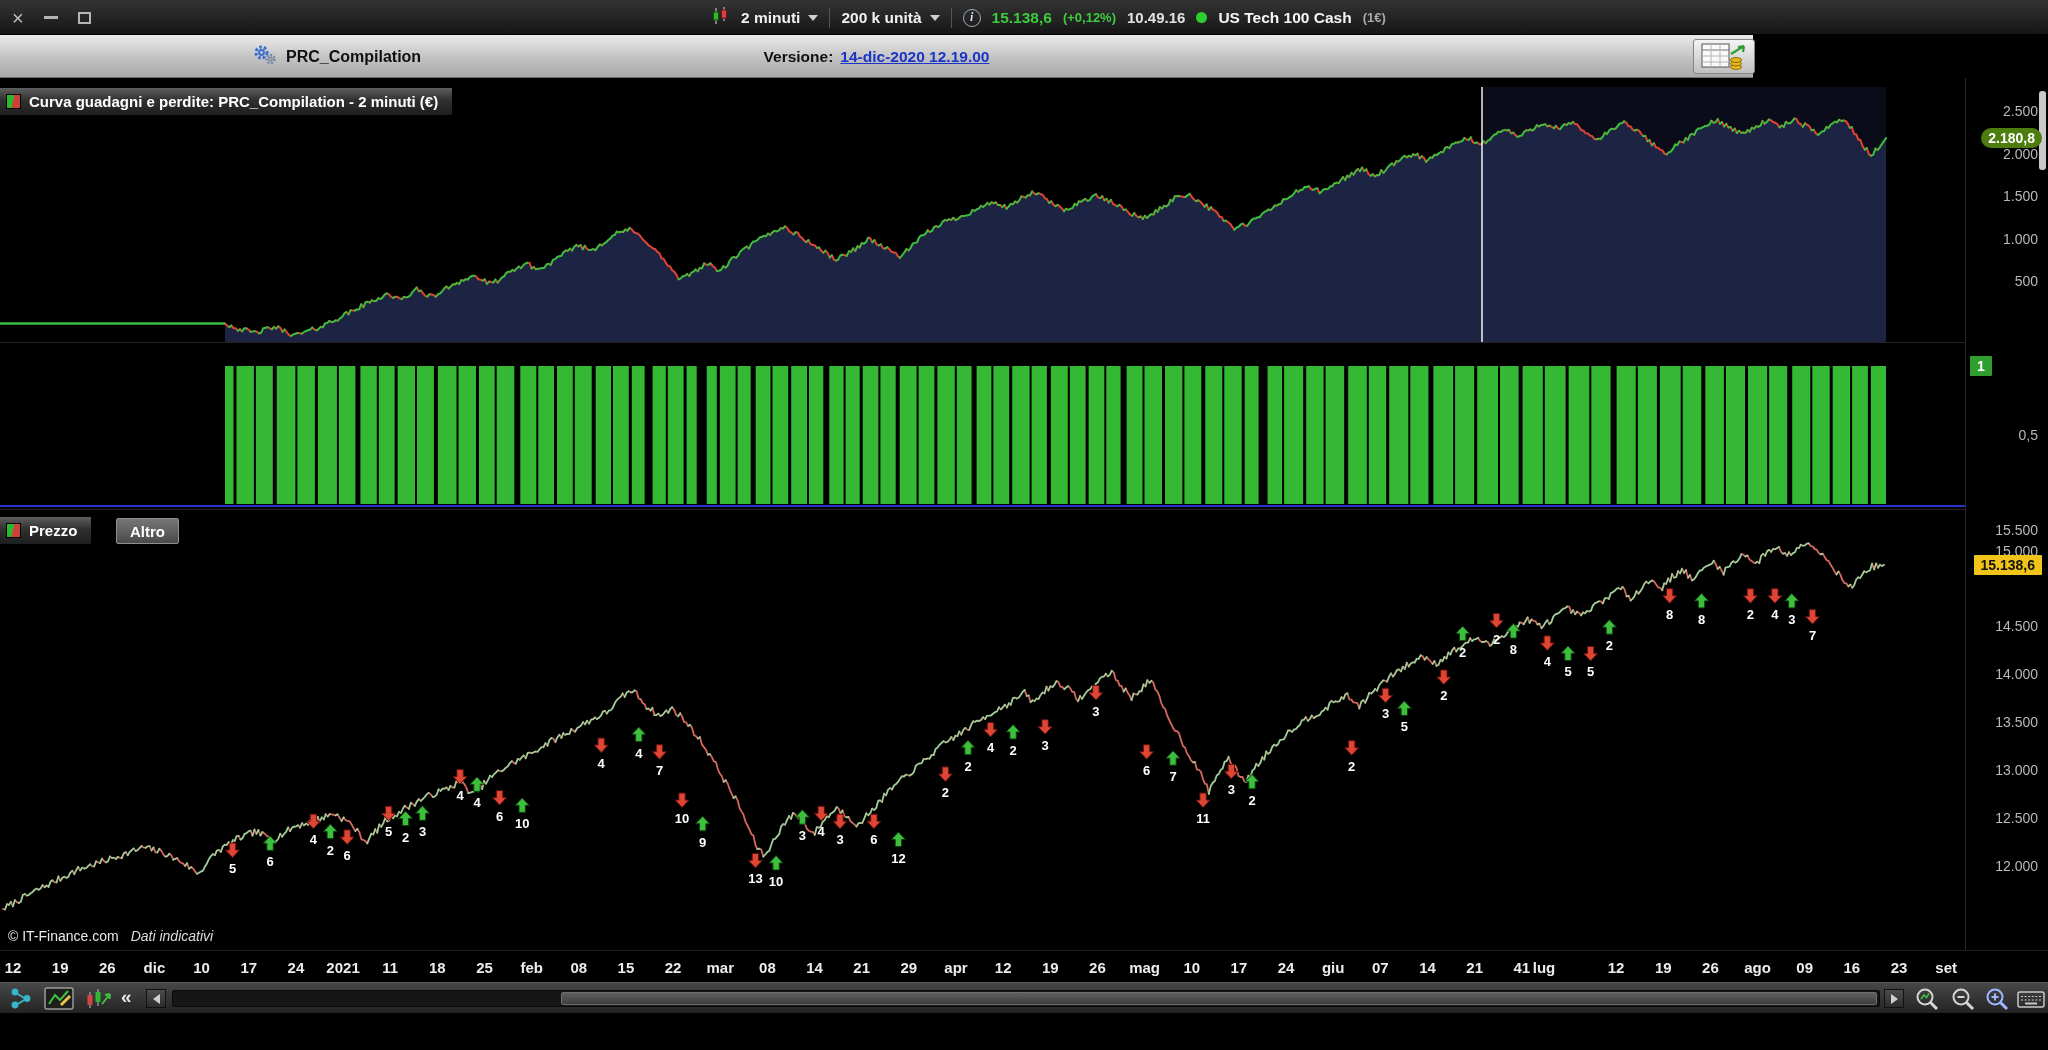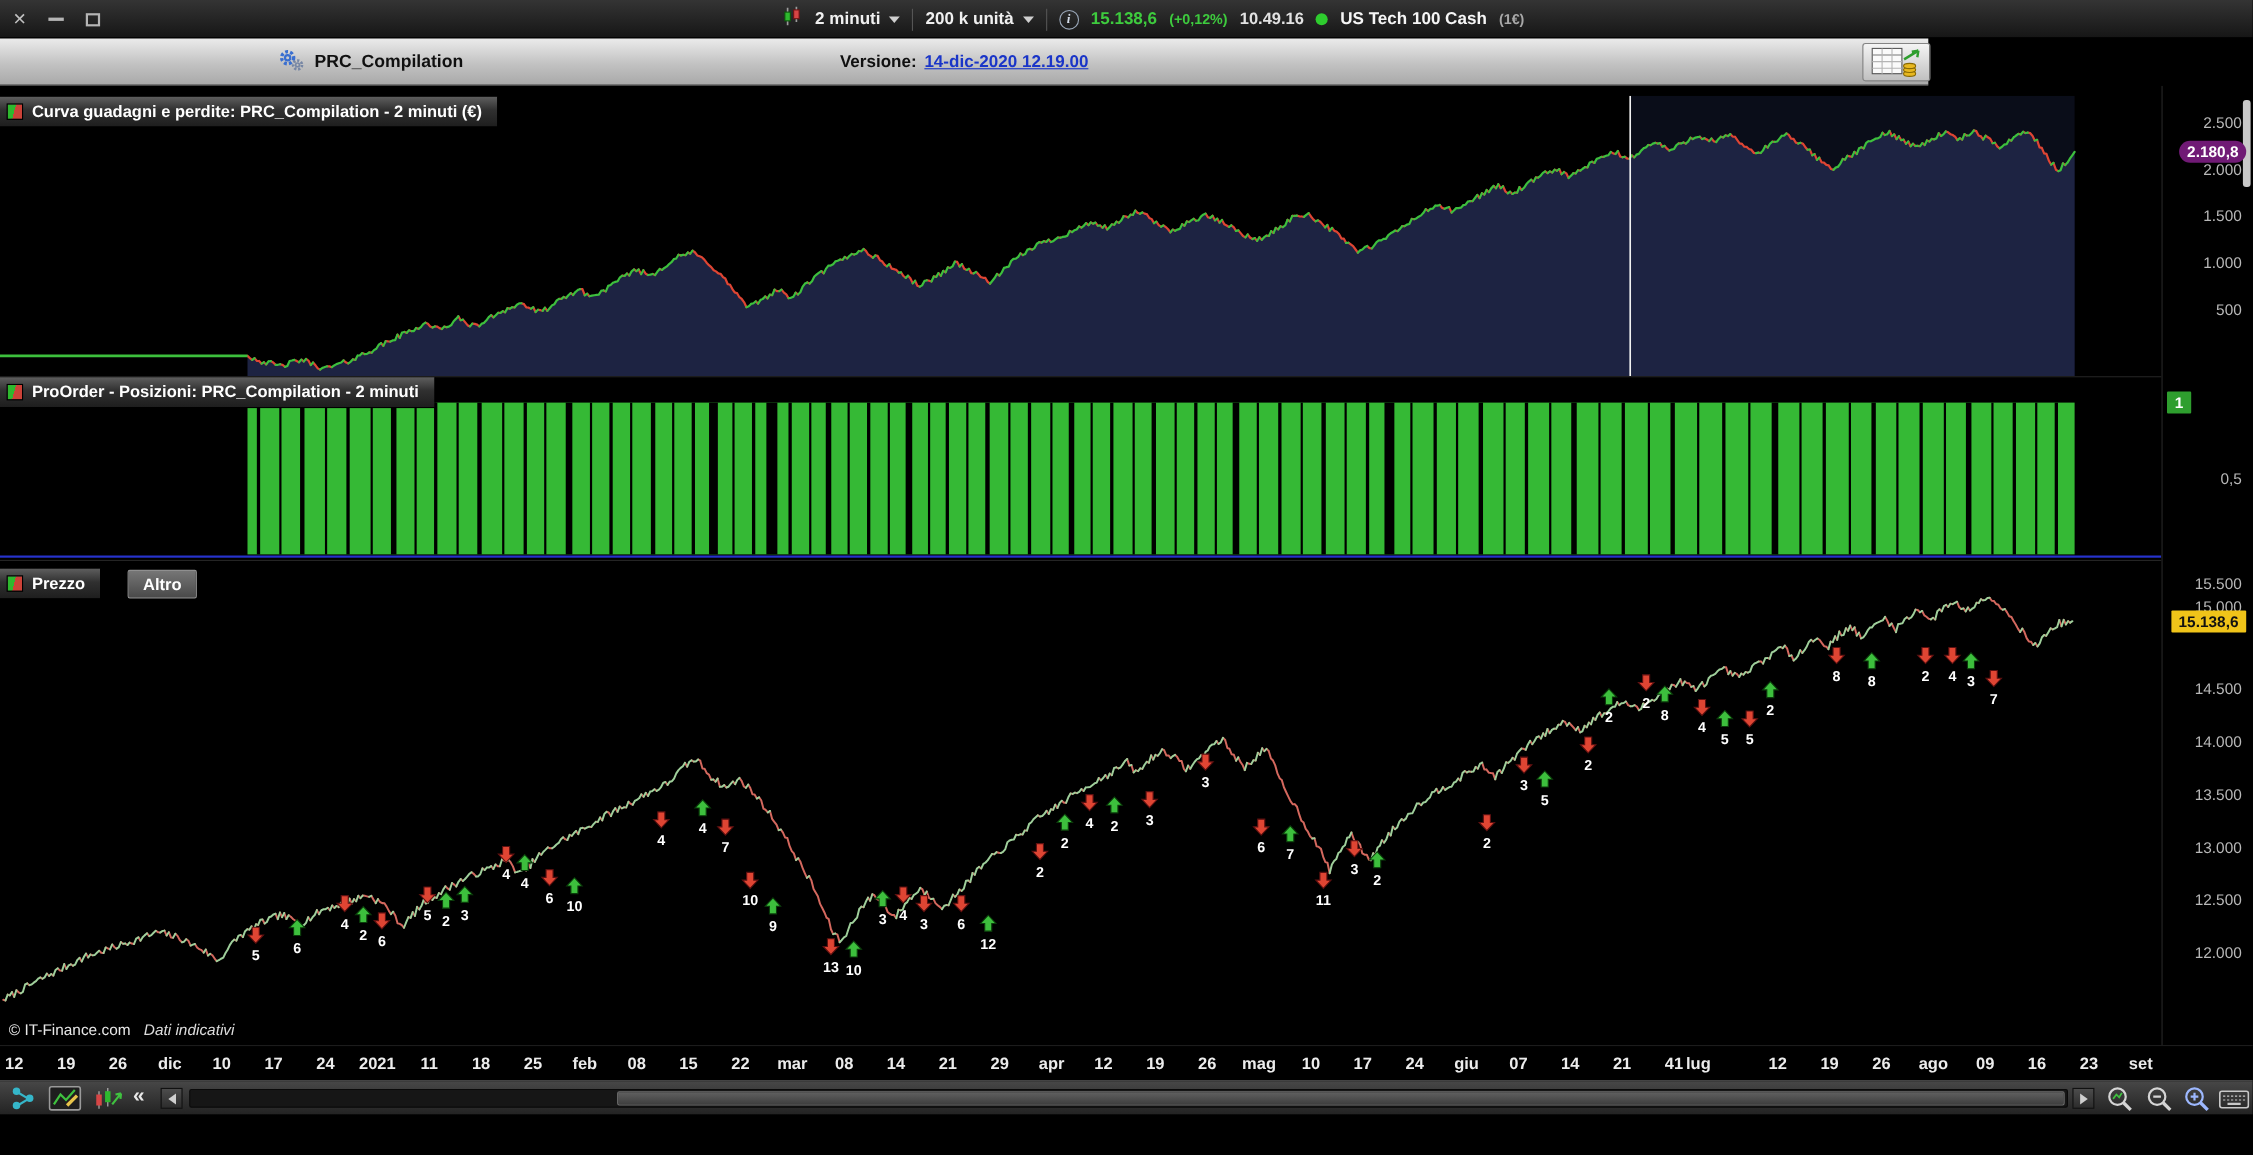--- a/index.html
+++ b/index.html
@@ -39,21 +39,21 @@
 #price-svg{top:431px;}
 .hsep{position:absolute;left:0;width:1965px;height:1px;background:#242424;}
 
 .chip{position:absolute;display:flex;align-items:center;gap:8px;height:28px;background:linear-gradient(#5e5e5e,#303030 45%,#1e1e1e);border-right:1px solid #000;border-bottom:1px solid #000;color:#fff;font-weight:bold;font-size:15px;padding:0 14px 0 6px;z-index:5;cursor:pointer;white-space:nowrap;}
 .chip-altro{background:linear-gradient(#767676,#4a4a4a);border:1px solid #8f8f8f;border-radius:2px;height:26px;padding:0 13px;}
 .mini-icon{width:15px;height:15px;border:1px solid #000;background:linear-gradient(105deg,#2eb82e 0 46%,#cc4238 46% 100%);flex:none;}
 
 .axis-gutter{position:absolute;left:1965px;top:0;width:83px;height:872px;background:#000;border-left:1px solid #262626;z-index:6;}
 .axis-label{position:absolute;right:10px;transform:translateY(-50%);color:#b8b8b8;font-size:14px;white-space:nowrap;}
 .badge{padding:2px 7px;font-weight:bold;font-size:14px;border-radius:1px;}
-.badge-red{background:#701a75;color:#fff;right:6px;border-radius:10px;}
+.badge-red{background:#4d7c0f;color:#fff;right:6px;border-radius:10px;}
 .badge-yellow{background:#f0c419;color:#111;right:6px;}
 .badge-green{background:#2e9e2e;color:#fff;left:4px;right:auto;}
 .panel-scrollbar{position:absolute;right:2px;top:13px;width:7px;height:79px;background:#c9c9c9;border-radius:3px;cursor:pointer;}
 
 .copyright{position:absolute;left:8px;top:850px;color:#e8e8e8;font-size:14px;z-index:5;}
 .copyright .disc{font-style:italic;margin-left:12px;color:#ddd;}
 
 .x-axis{position:absolute;left:0;top:950px;width:2048px;height:32px;background:#000;border-top:1px solid #1c1c1c;}
 .x-label{position:absolute;top:50%;transform:translate(-50%,-50%);color:#ececec;font-size:15px;font-weight:bold;white-space:nowrap;}
 
@@ -460,24 +460,20 @@
         <g transform="translate(1812.5 107.6)">
           <path d="M0 7.5 L7 0 L3.2 0 L3.2 -7 L-3.2 -7 L-3.2 0 L-7 0 Z" fill="#df4533" stroke="#5e1010" stroke-width="1"></path>
           <text x="0" y="23" text-anchor="middle" fill="#fff" font-size="13" font-weight="bold" font-family="Liberation Sans, sans-serif">7</text>
         </g>
       </svg>
 
     <div class="chip" style="left:0;top:10px">
       <span class="mini-icon"></span>
       <span>Curva guadagni e perdite: PRC_Compilation - 2 minuti (€)</span>
     </div>
-    <div class="chip" style="left:0;top:265px">
-      <span class="mini-icon"></span>
-      <span>ProOrder - Posizioni: PRC_Compilation - 2 minuti</span>
-    </div>
     <div class="chip" style="left:0;top:439px">
       <span class="mini-icon"></span>
       <span>Prezzo</span>
     </div>
     <div class="chip chip-altro" style="left:116px;top:440px">
       <span>Altro</span>
     </div>
 
     <div class="axis-gutter" id="axis-gutter">
       <div class="panel-scrollbar"></div>

